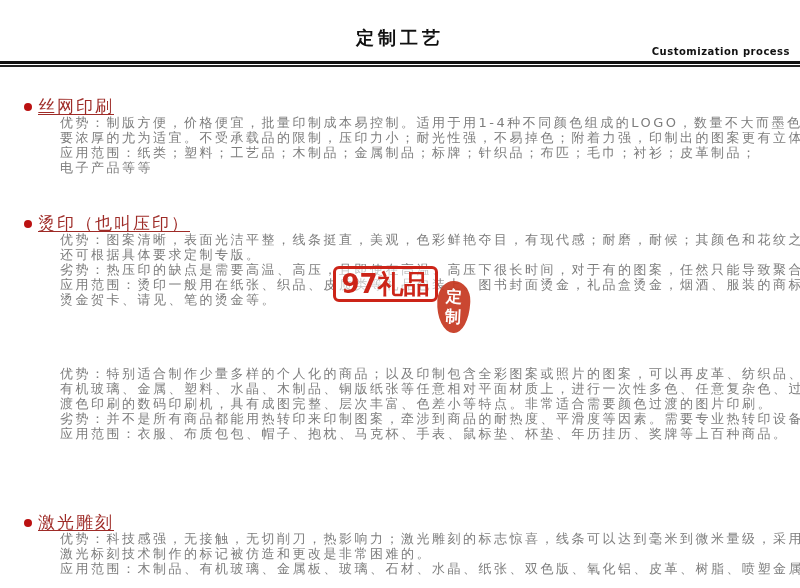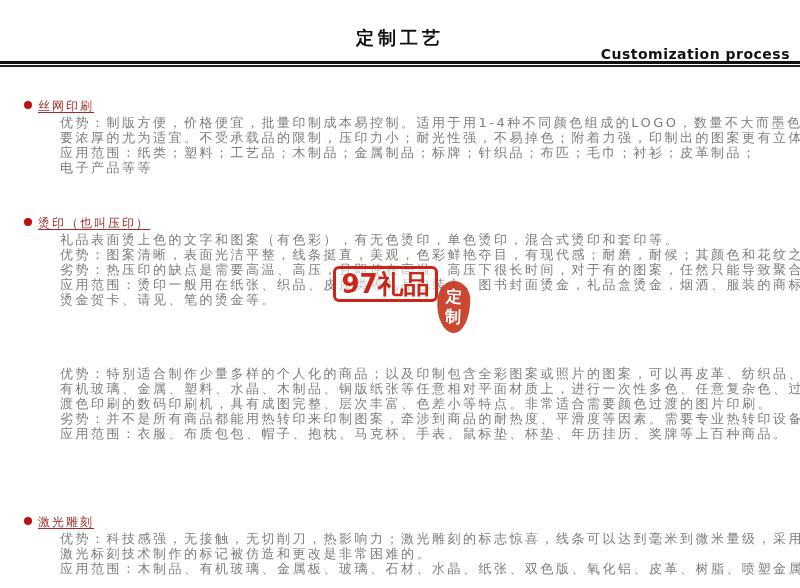--- a/index.html
+++ b/index.html
@@ -1,31 +1,31 @@
 <!DOCTYPE html>
 <html><head>
 <meta charset="utf-8">
 <style>
   html,body{margin:0;padding:0;background:#fff;}
   .page{position:relative;width:800px;height:588px;background:#ffffff;overflow:hidden;
         font-family:"DejaVu Sans","Liberation Sans",sans-serif;border-radius:6px;}
   .doc-title{position:absolute;top:26px;left:0;width:100%;text-align:center;
              font-size:18px;font-weight:bold;color:#111;letter-spacing:4px;}
-  .doc-subtitle{position:absolute;top:46px;right:10px;font-size:14px;font-weight:bold;
+  .doc-subtitle{position:absolute;top:46px;right:10px;font-size:10px;font-weight:bold;
                 color:#111;letter-spacing:0.5px;}
   .rule{position:absolute;top:61px;left:0;width:800px;}
   .rule-thick{height:3px;background:#101010;}
   .rule-gap{height:1px;background:#ffffff;}
   .rule-thin{height:2px;background:#222222;}
 
   .sec{position:absolute;left:24px;width:766px;}
   .sec-head{height:20px;white-space:nowrap;}
   .bullet{display:inline-block;width:8px;height:8px;border-radius:50%;
           background:#bb1111;margin-right:6px;vertical-align:1px;}
-  .sec-title{color:#9e2b27;font-size:12px;letter-spacing:2px;
+  .sec-title{color:#9e2b27;font-size:17px;letter-spacing:2px;
              text-decoration:underline;text-underline-offset:2px;}
   .sec-body{margin-left:36px;color:#7d7d7d;font-size:13px;line-height:15px;
             letter-spacing:2.5px;}
   .line{white-space:nowrap;}
 
   .wm-box{position:absolute;left:333px;top:266px;width:99px;height:30px;
           border:3px solid #cc2418;border-radius:6px;background:rgba(255,255,255,0.55);
           display:flex;align-items:center;justify-content:center;}
   .wm-box span{color:#cc2418;font-size:26px;font-weight:bold;letter-spacing:0;
                line-height:1;}
@@ -58,22 +58,22 @@
       <div class="line">应用范围：纸类；塑料；工艺品；木制品；金属制品；标牌；针织品；布匹；毛巾；衬衫；皮革制品；</div>
       <div class="line">电子产品等等</div>
     </div>
   </section>
 
   <section class="sec" style="top:212px">
     <div class="sec-head">
       <span class="bullet"></span><span class="sec-title">烫印（也叫压印）</span>
     </div>
     <div class="sec-body">
-      <div class="line">礼品表面烫上色的文字和图案（有色彩），有无色烫印，单色烫印，混合式烫印和套印等。</div>
       <div class="line">优势：图案清晰，表面光洁平整，线条挺直，美观，色彩鲜艳夺目，有现代感；耐磨，耐候；其颜色和花纹之多，</div>
+      <div class="line">还可根据具体要求定制专版。</div>
       <div class="line">劣势：热压印的缺点是需要高温、高压，且即使在高温、高压下很长时间，对于有的图案，任然只能导致聚合</div>
       <div class="line">应用范围：烫印一般用在纸张、织品、皮质类等礼品包装上。图书封面烫金，礼品盒烫金，烟酒、服装的商标和盒的</div>
       <div class="line">烫金贺卡、请见、笔的烫金等。</div>
     </div>
   </section>
 
   <section class="sec" style="top:366px">
     <div class="sec-body">
       <div class="line">优势：特别适合制作少量多样的个人化的商品；以及印制包含全彩图案或照片的图案，可以再皮革、纺织品、</div>
       <div class="line">有机玻璃、金属、塑料、水晶、木制品、铜版纸张等任意相对平面材质上，进行一次性多色、任意复杂色、过</div>

